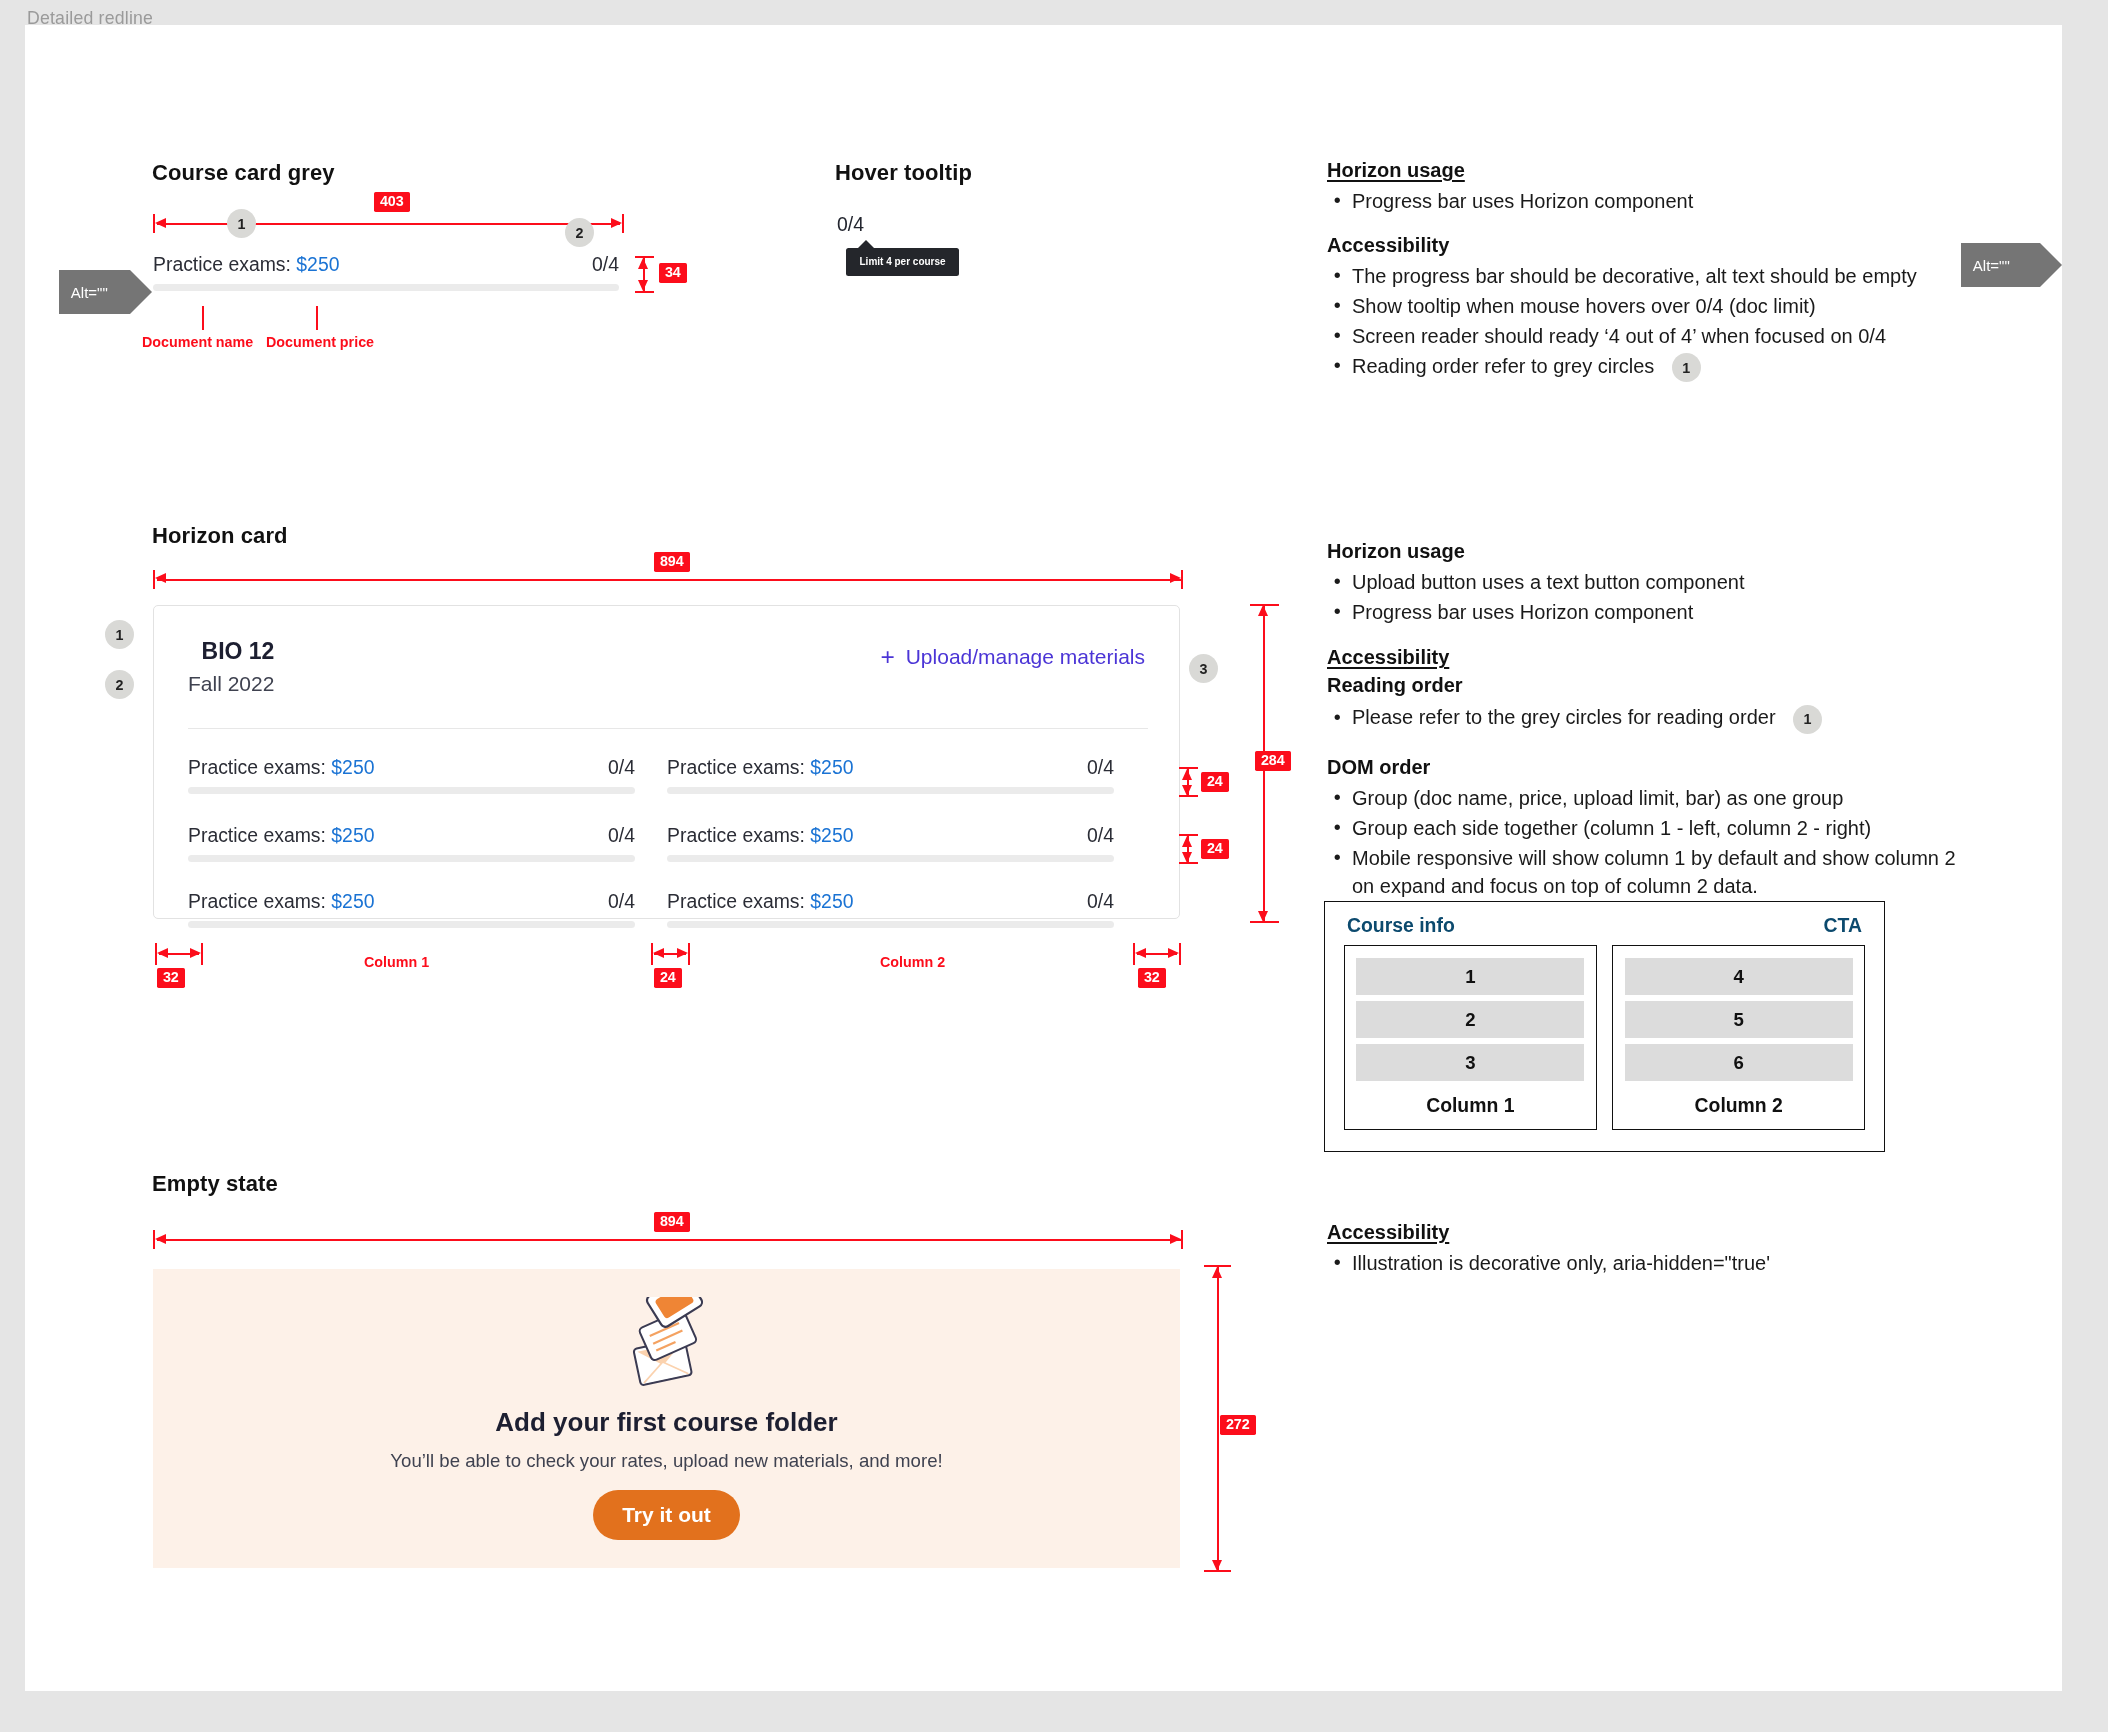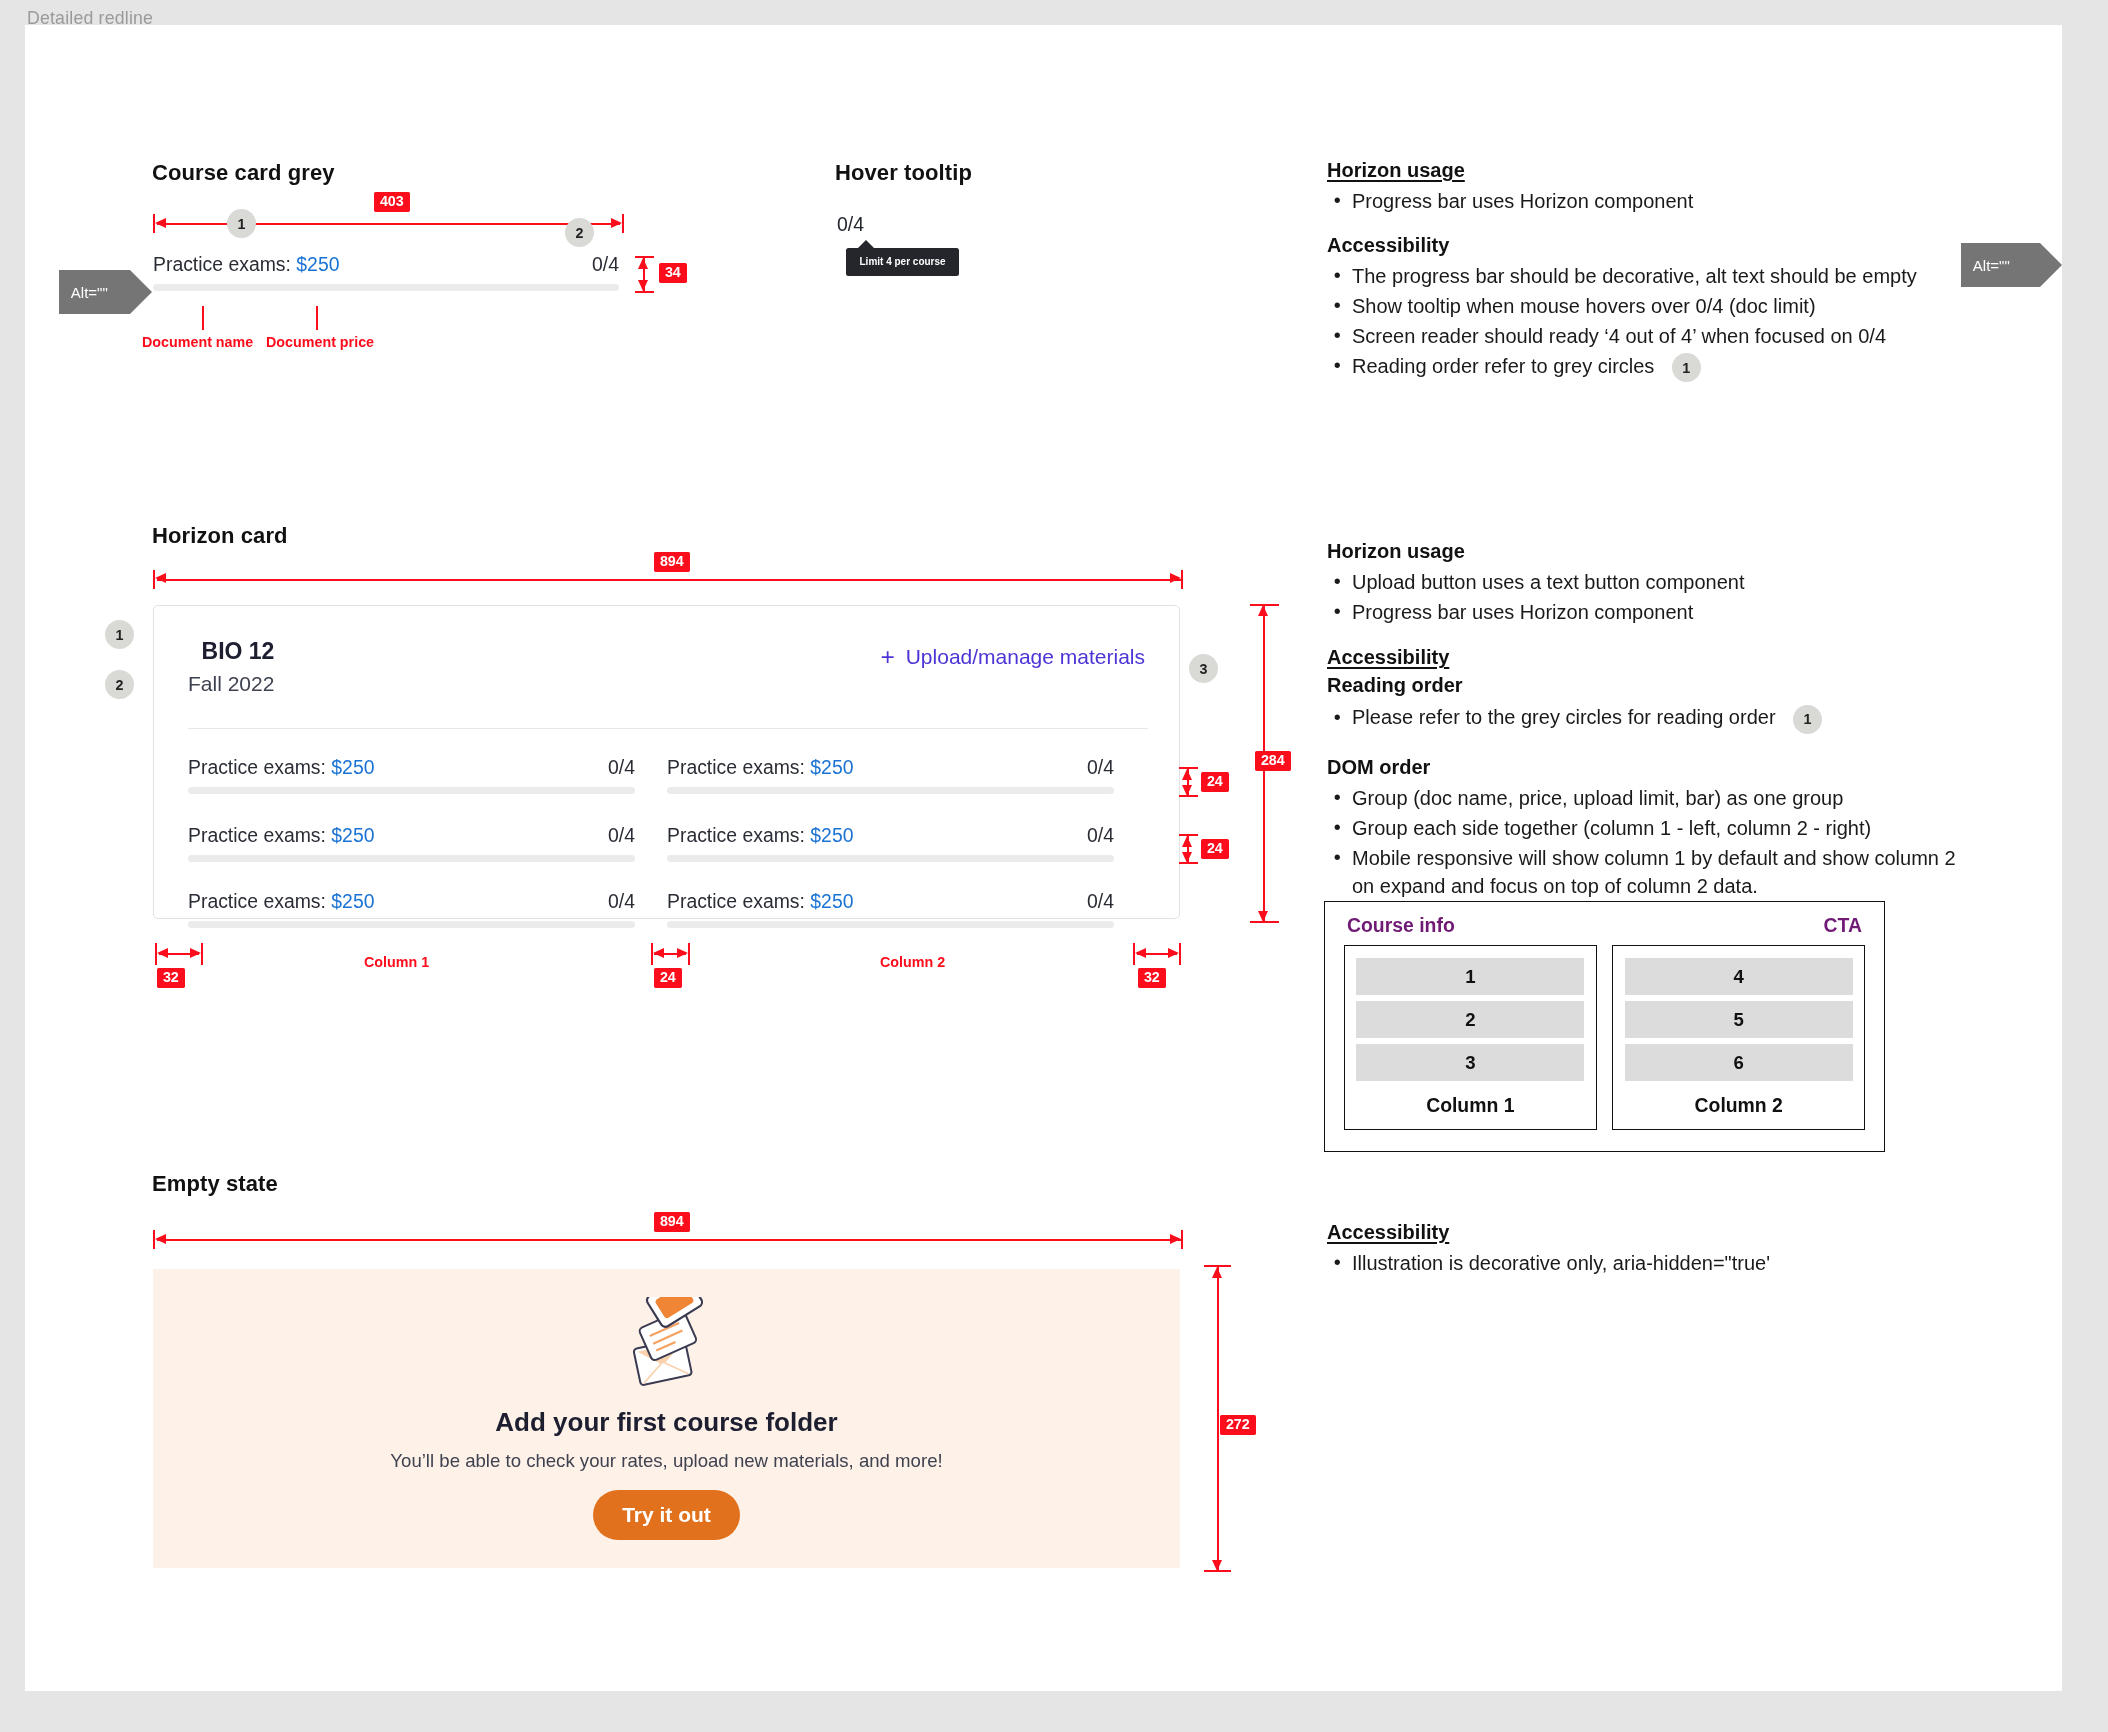--- a/index.html
+++ b/index.html
@@ -148,21 +148,21 @@
     padding: 12.6px 29px; cursor: pointer;
   }
 
   
   .dom-box {
     position: absolute; border: 1.7px solid #111; background: #fff;
   }
   .dom-hdr {
     display: flex; justify-content: space-between;
     padding: 11.8px 22px 8.4px;
-    font-size: 19.4px; font-weight: bold; color: #701a75;
+    font-size: 19.4px; font-weight: bold; color: #0c4a6e;
   }
   .dom-cols { display: flex; gap: 15px; padding: 0 18.6px 18.6px; }
   .dom-col { flex: 1; border: 1.7px solid #111; padding: 11.8px; }
   .dom-cell {
     background: #dcdcdc; color: #111;
     font-size: 18.6px; font-weight: bold; text-align: center;
     padding: 7.6px 0; margin-bottom: 5.9px;
   }
   .dom-col-label {
     text-align: center; font-size: 19.4px; font-weight: bold;

